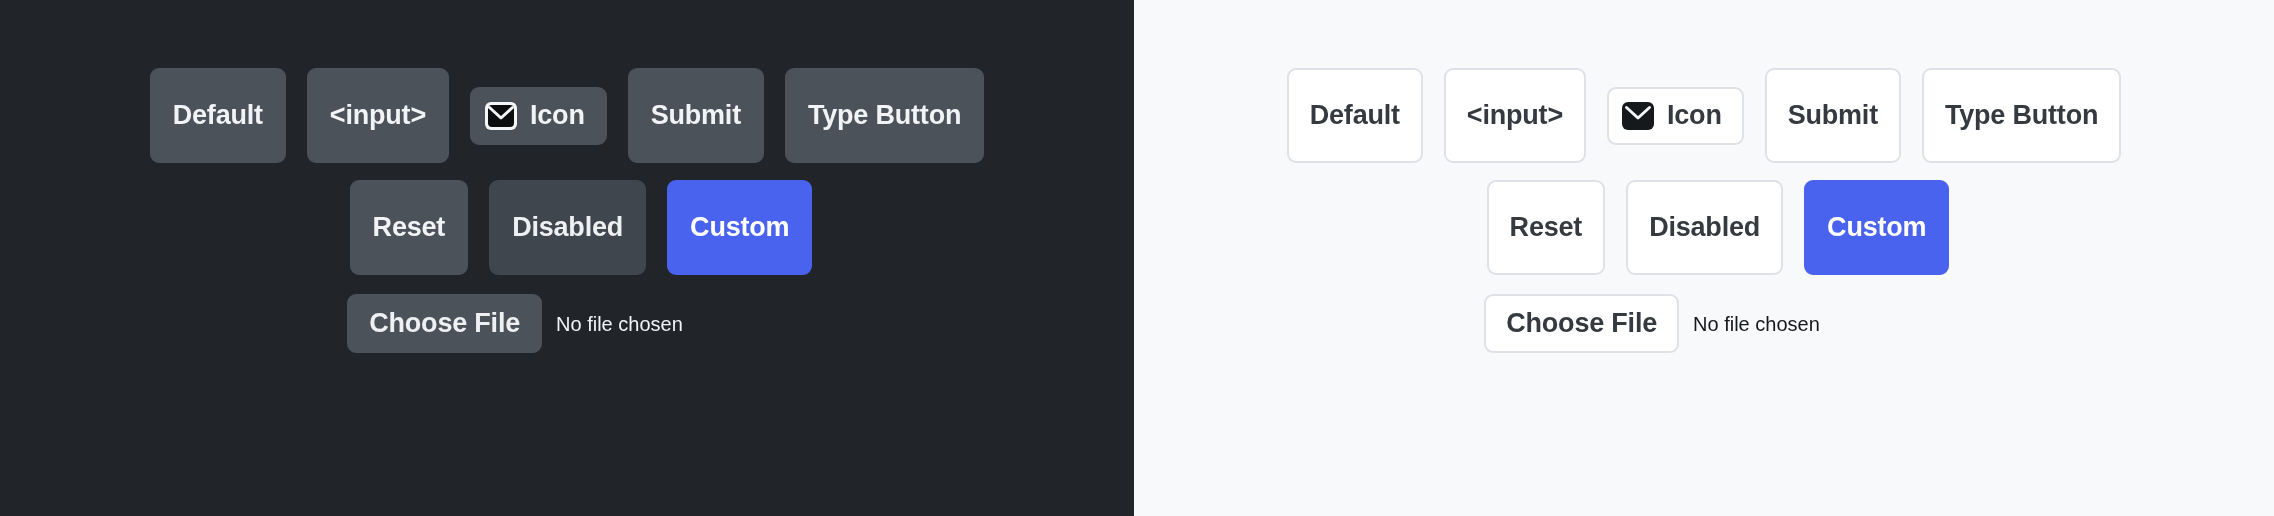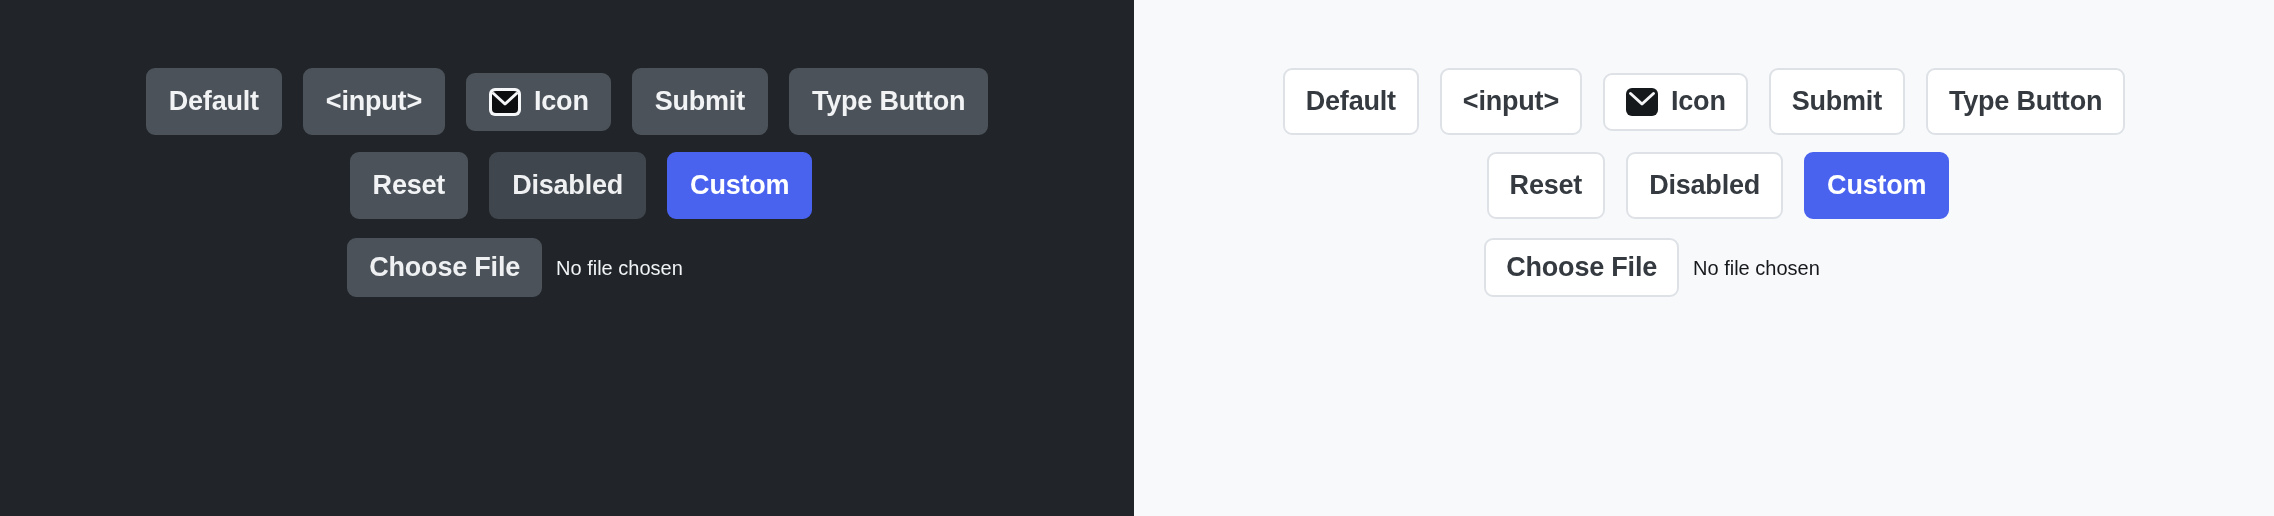--- a/index.html
+++ b/index.html
@@ -61,21 +61,21 @@
   .btn {
     display: inline-flex;
     align-items: center;
     justify-content: center;
     gap: 10px;
     box-sizing: border-box;
     border-radius: 9px;
     font-size: 27px;
     font-weight: bold;
     line-height: 1;
-    padding: 18px 21px;
+    padding: 32px 21px;
     border: 2px solid transparent;
     cursor: pointer;
     white-space: nowrap;
     letter-spacing: -0.2px;
   }
 
   
   .dark .btn {
     background: #4b5259;
     color: #f1f3f5;
@@ -126,21 +126,21 @@
     background: #ffffff;
     color: #343a40;
     border-color: #dee2e6;
   }
   .light .env-outer { fill: #16191c; }
   .light .env-inner { fill: #16191c; }
   .light .env-flap  { stroke: #f4f5f7; }
 
   
   .btn.iconbtn {
-    padding: 12px 20px 12px 20px;
+    padding: 12px 20px 12px 12px;
     gap: 12px;
   }
   .icon-env {
     width: 34px;
     height: 30px;
     display: block;
     flex: none;
   }
 
   

